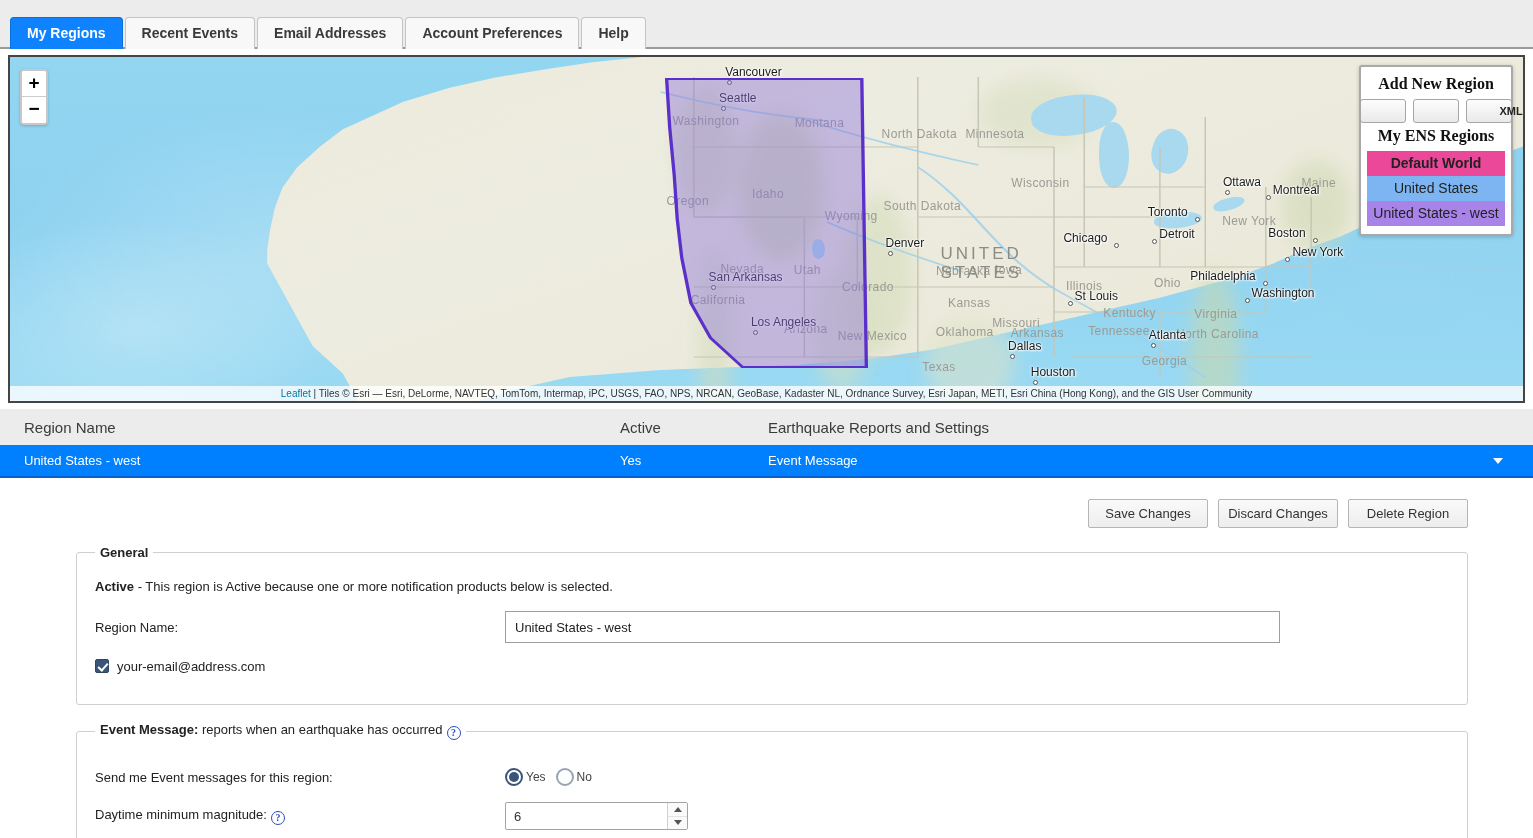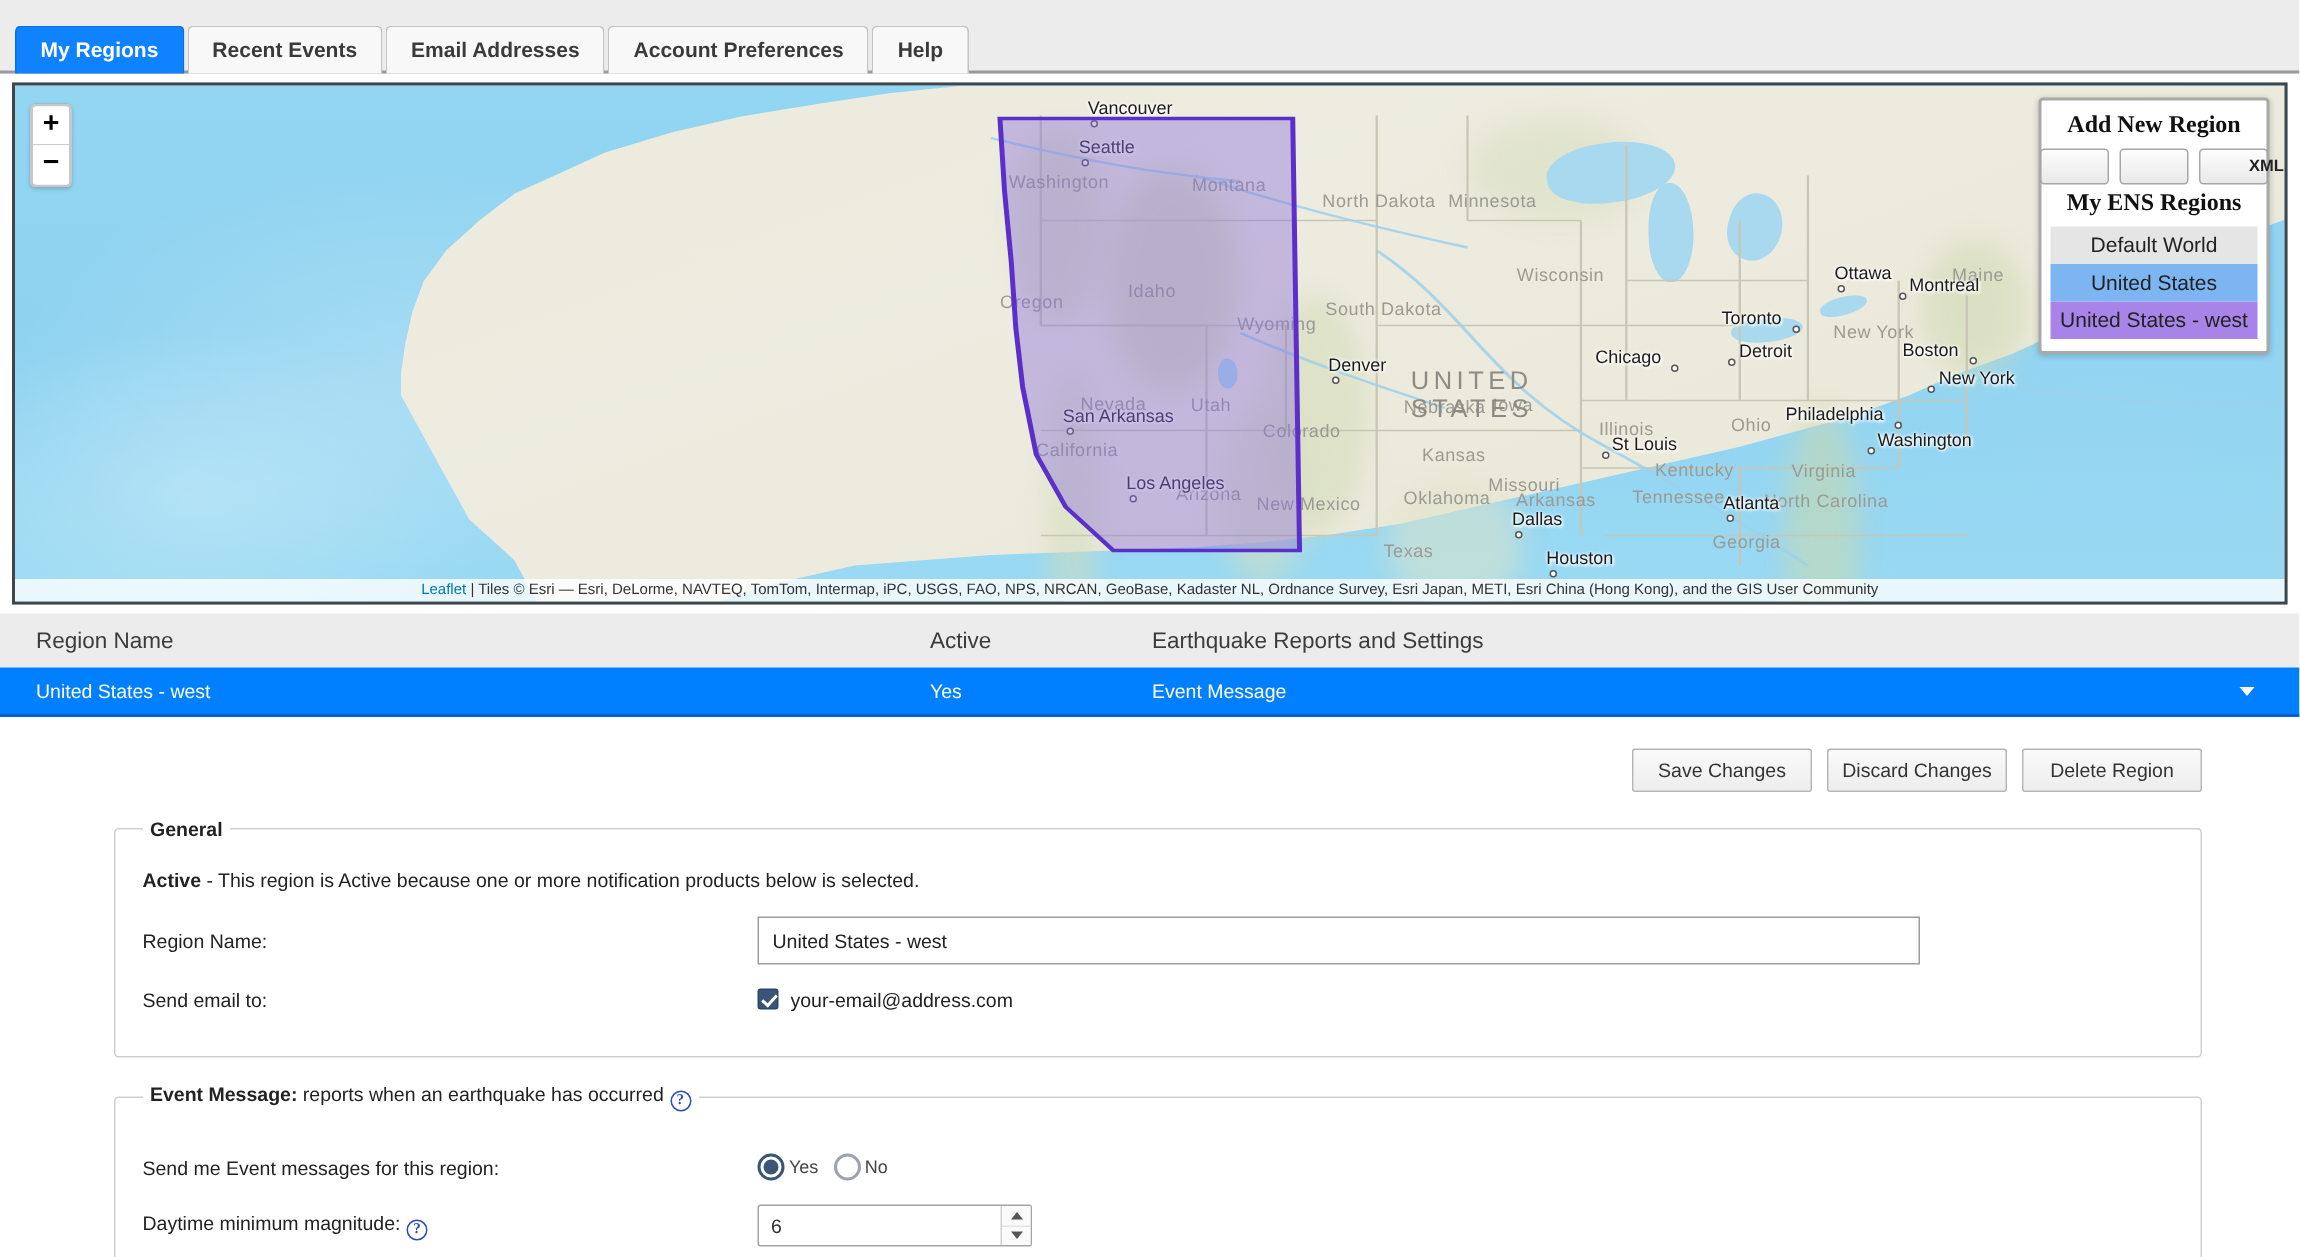--- a/index.html
+++ b/index.html
@@ -628,21 +628,21 @@
       </div>
       <div class="regbtn">
         <svg width="22" height="16" viewBox="0 0 22 16" aria-hidden="true">
           <path d="M2 2 L20 5.5 L12 8 L16 15 L8 9.5 L2 12 Z" fill="#9ab6dd" stroke="#41618f" stroke-width="0.9" stroke-linejoin="round"></path>
         </svg>
       </div>
       <div class="regbtn">XML</div>
     </div>
     <h3>My ENS Regions</h3>
     <div class="reglist" id="region-list">
-        <div class="regitem" style="background: #e5e5e5;">Default World</div>
+        <div class="regitem" style="background: #ec4899; font-weight: bold;">Default World</div>
         <div class="regitem" style="background: rgb(124, 181, 242);">United States</div>
         <div class="regitem" style="background: rgb(169, 132, 232);">United States - west</div>
       </div>
   </div>
 </div>
 
 <div class="tbl">
   <div class="tbl-head">
     <div class="c-name">Region Name</div>
     <div class="c-active">Active</div>
@@ -665,21 +665,20 @@
 <fieldset class="fs">
   <legend>General</legend>
   <div class="lead">
     <b>Active</b><span> - This region is Active because one or more notification products below is selected.</span>
   </div>
   <div class="frow">
     <div class="flabel">Region Name:</div>
     <input class="txtin" type="text" value="United States - west" style="">
   </div>
   <div class="frow">
-    <div class="flabel">Send email to:</div>
     <div class="chk-wrap">
       <div class="chkbox"></div>
       <span class="chk-lbl">your-email@address.com</span>
     </div>
   </div>
 </fieldset>
 
 <fieldset class="fs">
   <legend>
     <span>Event Message:</span><span class="norm"> reports when an earthquake has occurred</span><span class="qhelp">?</span>

